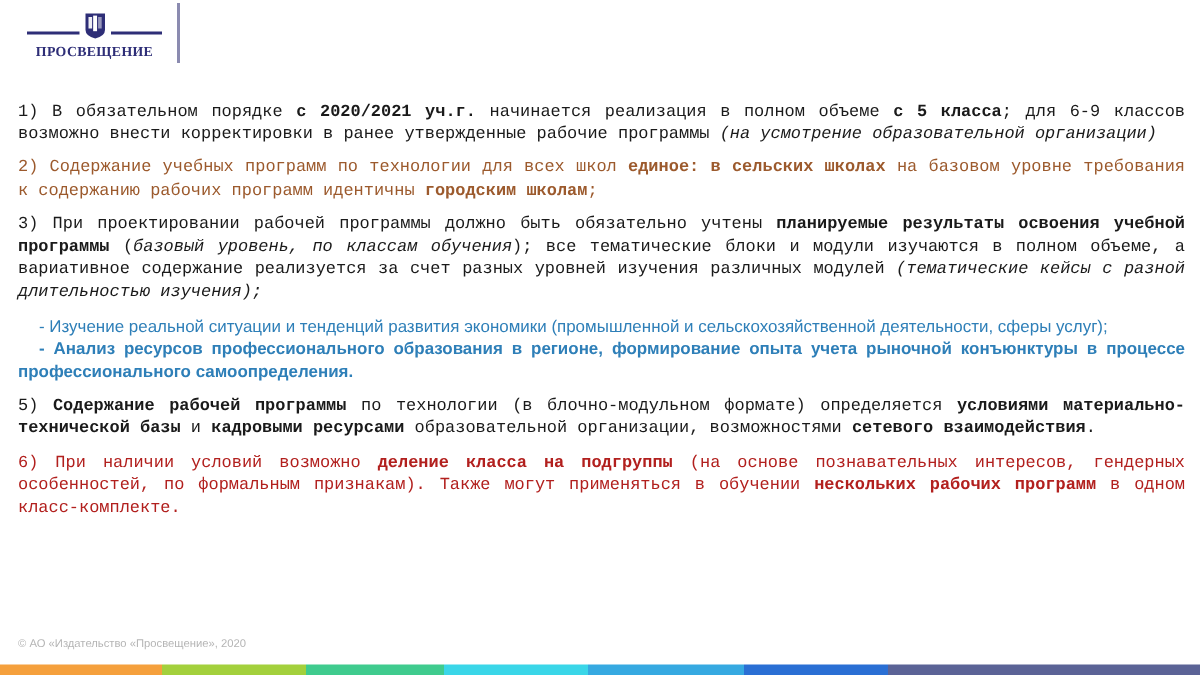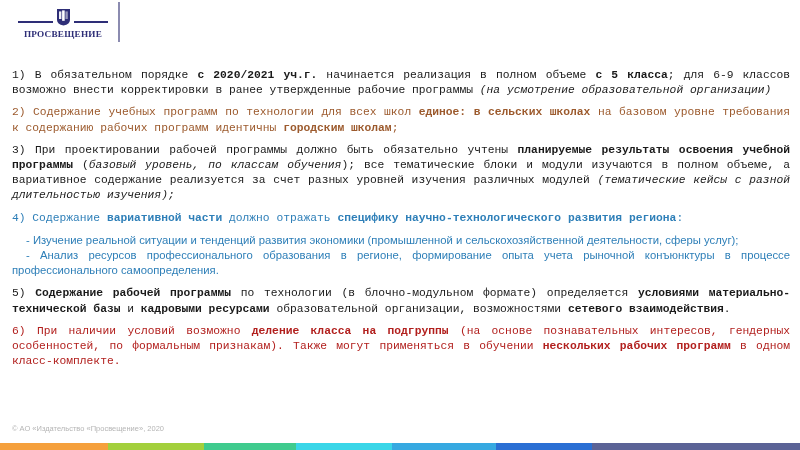--- a/index.html
+++ b/index.html
@@ -174,23 +174,22 @@
   <div class="header-divider"></div>
 
 
 </div>
 
 <div class="content">
   <div id="content-host">
       <p class="para" style="color: rgb(26, 26, 26);">1) В обязательном порядке <b>с 2020/2021 уч.г.</b> начинается реализация в полном объеме <b>с 5 класса</b>; для 6-9 классов возможно внести корректировки в ранее утвержденные рабочие программы <i>(на усмотрение образовательной организации)</i></p>
       <p class="para" style="color: rgb(156, 90, 45);">2) Содержание учебных программ по технологии для всех школ <b>единое: в сельских школах</b> на базовом уровне требования к содержанию рабочих программ идентичны <b>городским школам</b>;</p>
       <p class="para" style="color: rgb(26, 26, 26);">3) При проектировании рабочей программы должно быть обязательно учтены <b>планируемые результаты освоения  учебной программы</b> (<i>базовый уровень, по классам обучения</i>); все тематические блоки и модули изучаются в полном объеме, а вариативное содержание реализуется за счет разных уровней изучения различных модулей <i>(тематические кейсы с разной длительностью изучения);</i></p>
-      <p class="para" style="color: rgb(46, 127, 184);">4) Содержание <b>вариативной части</b> должно отражать <b>специфику научно-технологического развития региона</b>:</p>
       <p class="sub" style="color: rgb(46, 127, 184);">- Изучение реальной ситуации и тенденций развития экономики (промышленной и  сельскохозяйственной  деятельности, сферы услуг);</p>
-      <p class="sub" style="color: rgb(46, 127, 184);">- Анализ  ресурсов  профессионального  образования  в  регионе, формирование  опыта  учета  рыночной конъюнктуры в процессе  профессионального  самоопределения.</p>
+      <p class="sub" style="color: rgb(46, 127, 184); font-weight: bold;">- Анализ  ресурсов  профессионального  образования  в  регионе, формирование  опыта  учета  рыночной конъюнктуры в процессе  профессионального  самоопределения.</p>
       <div style="height: 8px;"></div>
       <p class="para" style="color: rgb(26, 26, 26);">5) <b>Содержание рабочей программы</b> по технологии (в блочно-модульном формате) определяется <b>условиями материально-технической базы</b> и <b>кадровыми ресурсами</b> образовательной организации, возможностями <b>сетевого взаимодействия</b>.</p>
       <p class="para" style="color: rgb(178, 32, 30);">6) При наличии условий возможно <b>деление класса на подгруппы</b> (на основе познавательных интересов, гендерных особенностей, по формальным признакам). Также могут применяться в обучении <b>нескольких рабочих программ</b> в одном класс-комплекте.</p>
     </div>
 </div>
 
 <div class="copyright">© АО «Издательство «Просвещение», 2020</div>
 <div class="color-bar" id="color-bar">
     <span style="background: rgb(245, 160, 60); width: 13.5%;"></span>
     <span style="background: rgb(163, 208, 60); width: 12%;"></span>

